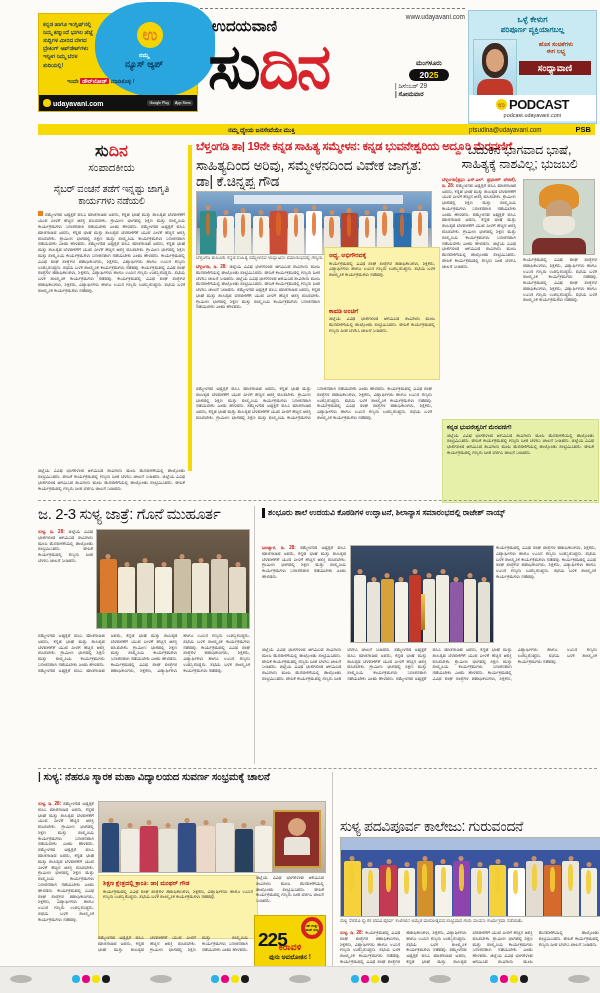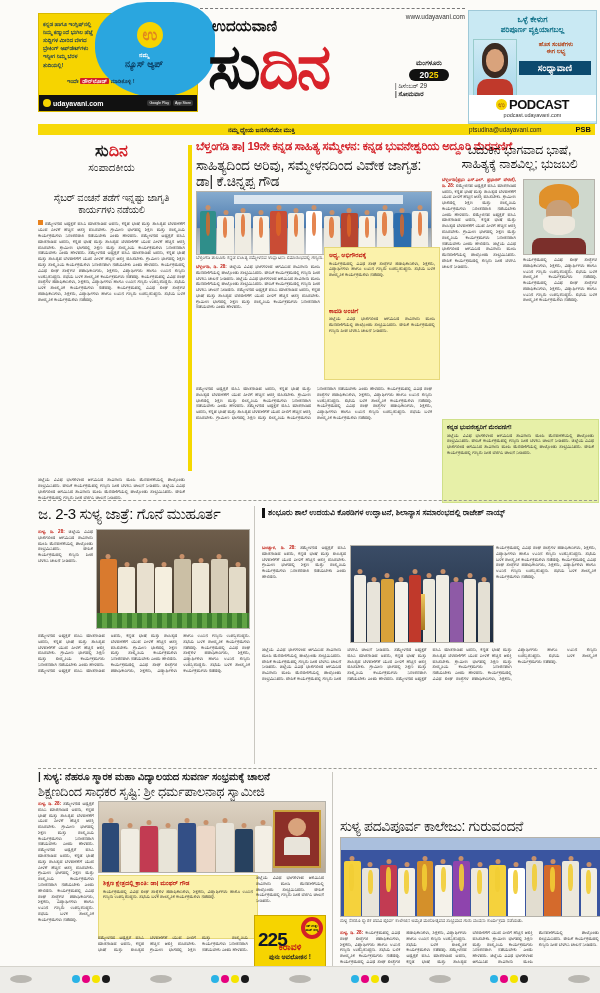--- a/index.html
+++ b/index.html
@@ -112,21 +112,21 @@
       <div style="text-align:center;font-size:7.5px;font-weight:bold;color:#0b6e86;">ಪರಿಪೂರ್ಣ ವ್ಯಕ್ತಿಯಾಗಬಲ್ಲ</div>
       <div class="pw" style="left:4px;top:28px;width:42px;height:56px;">
         <i class="hair"></i>
           <i class="facew"></i>
           <i class="blouse"></i>
       </div>
       <div class="abs" style="left:50px;top:30px;width:74px;text-align:center;color:#b33f12;font-weight:bold;font-size:6px;">
         <div>ಹೊಸ ಸಂಚಿಕೆಗಳು</div>
         <div>ಈಗ ಲಭ್ಯ</div>
       </div>
-      <div class="abs" style="left:50px;top:50px;width:72px;height:14px;background:#0c4a6e;color:#fff;font-weight:bold;font-size:9px;text-align:center;line-height:14px;">ಸಂಧ್ಯಾವಾಣಿ</div>
+      <div class="abs" style="left:50px;top:50px;width:72px;height:14px;background:#7f1d1d;color:#fff;font-weight:bold;font-size:9px;text-align:center;line-height:14px;">ಸಂಧ್ಯಾವಾಣಿ</div>
       <div class="abs" style="left:0;bottom:2px;width:100%;height:26px;background:#fff;text-align:center;">
         <div style="display:flex;align-items:center;justify-content:center;gap:2px;padding-top:2px;">
           <span style="width:11px;height:11px;border-radius:50%;background:#f6d400;display:inline-block;font-size:7px;font-weight:bold;color:#b06a10;line-height:11px;">ಉ</span>
           <span style="font-size:13px;font-weight:bold;color:#111;letter-spacing:-.5px;">PODCAST</span>
         </div>
         <div style="font-size:5.5px;color:#333;">podcast.udayavani.com</div>
       </div>
     </div>
 
     <div class="abs" style="left:38px;top:124px;width:557px;height:11px;background:#f7d908;display:flex;align-items:center;">
@@ -136,21 +136,21 @@
     </div>
   </div>
 
   <div class="abs" style="left:196px;top:140px;width:401px;height:15px;font-size:11.5px;font-weight:bold;color:#d42027;letter-spacing:-.3px;overflow:hidden;">ಬೆಳ್ತಂಗಡಿ ತಾ| 19ನೇ ಕನ್ನಡ ಸಾಹಿತ್ಯ ಸಮ್ಮೇಳನ: ಕನ್ನಡ ಭುವನೇಶ್ವರಿಯ ಅದ್ದೂರಿ ಮೆರವಣಿಗೆ</div>
 
   <div class="abs" style="left:38px;top:142px;width:147px;height:414px;">
     <div style="text-align:center;font-size:16px;font-weight:bold;">
       <span>ಸು</span><span class="red">ದಿನ</span>
     </div>
     <div style="text-align:center;font-size:10.5px;color:#222;margin-top:1px;">ಸಂಪಾದಕೀಯ</div>
-    <div class="hl" style="text-align:center;font-size:9.8px;line-height:1.25;margin-top:18px;">ಸೈಬರ್ ವಂಚನೆ ತಡೆಗೆ ಇನ್ನಷ್ಟು ಜಾಗೃತಿ ಕಾರ್ಯಗಳು ನಡೆಯಲಿ</div>
+    <div class="hl" style="text-align:center;font-size:9.8px;line-height:1.25;margin-top:9px;">ಸೈಬರ್ ವಂಚನೆ ತಡೆಗೆ ಇನ್ನಷ್ಟು ಜಾಗೃತಿ ಕಾರ್ಯಗಳು ನಡೆಯಲಿ</div>
     <div class="bt" style="margin-top:4px;height:255px;">
       <span style="display:inline-block;width:5px;height:5px;background:#e8821e;"></span>
       <span>ಸಮ್ಮೇಳನದ ಅಧ್ಯಕ್ಷತೆ ವಹಿಸಿ ಮಾತನಾಡಿದ ಅವರು, ಕನ್ನಡ ಭಾಷೆ ಮತ್ತು ಸಾಹಿತ್ಯದ ಬೆಳವಣಿಗೆಗೆ ಯುವ ಪೀಳಿಗೆ ಹೆಚ್ಚಿನ ಆಸಕ್ತಿ ವಹಿಸಬೇಕು. ಗ್ರಾಮೀಣ ಭಾಗದಲ್ಲಿ ಶಿಕ್ಷಣ ಮತ್ತು ಸಂಸ್ಕೃತಿಯ ಕಾರ್ಯಕ್ರಮಗಳು ನಿರಂತರವಾಗಿ ನಡೆಯಬೇಕು ಎಂದು ಹೇಳಿದರು. ಸಮ್ಮೇಳನದ ಅಧ್ಯಕ್ಷತೆ ವಹಿಸಿ ಮಾತನಾಡಿದ ಅವರು, ಕನ್ನಡ ಭಾಷೆ ಮತ್ತು ಸಾಹಿತ್ಯದ ಬೆಳವಣಿಗೆಗೆ ಯುವ ಪೀಳಿಗೆ ಹೆಚ್ಚಿನ ಆಸಕ್ತಿ ವಹಿಸಬೇಕು. ಗ್ರಾಮೀಣ ಭಾಗದಲ್ಲಿ ಶಿಕ್ಷಣ ಮತ್ತು ಸಂಸ್ಕೃತಿಯ ಕಾರ್ಯಕ್ರಮಗಳು ನಿರಂತರವಾಗಿ ನಡೆಯಬೇಕು ಎಂದು ಹೇಳಿದರು. ಸಮ್ಮೇಳನದ ಅಧ್ಯಕ್ಷತೆ ವಹಿಸಿ ಮಾತನಾಡಿದ ಅವರು, ಕನ್ನಡ ಭಾಷೆ ಮತ್ತು ಸಾಹಿತ್ಯದ ಬೆಳವಣಿಗೆಗೆ ಯುವ ಪೀಳಿಗೆ ಹೆಚ್ಚಿನ ಆಸಕ್ತಿ ವಹಿಸಬೇಕು. ಗ್ರಾಮೀಣ ಭಾಗದಲ್ಲಿ ಶಿಕ್ಷಣ ಮತ್ತು ಸಂಸ್ಕೃತಿಯ ಕಾರ್ಯಕ್ರಮಗಳು ನಿರಂತರವಾಗಿ ನಡೆಯಬೇಕು ಎಂದು ಹೇಳಿದರು. </span>
       <span>ಕಾರ್ಯಕ್ರಮದಲ್ಲಿ ವಿವಿಧ ಸಂಘ ಸಂಸ್ಥೆಗಳ ಪದಾಧಿಕಾರಿಗಳು, ಶಿಕ್ಷಕರು, ವಿದ್ಯಾರ್ಥಿಗಳು ಹಾಗೂ ಊರಿನ ಗಣ್ಯರು ಉಪಸ್ಥಿತರಿದ್ದರು. ಸಭೆಯ ಬಳಿಕ ಸಾಂಸ್ಕೃತಿಕ ಕಾರ್ಯಕ್ರಮಗಳು ನಡೆದವು. ಕಾರ್ಯಕ್ರಮದಲ್ಲಿ ವಿವಿಧ ಸಂಘ ಸಂಸ್ಥೆಗಳ ಪದಾಧಿಕಾರಿಗಳು, ಶಿಕ್ಷಕರು, ವಿದ್ಯಾರ್ಥಿಗಳು ಹಾಗೂ ಊರಿನ ಗಣ್ಯರು ಉಪಸ್ಥಿತರಿದ್ದರು. ಸಭೆಯ ಬಳಿಕ ಸಾಂಸ್ಕೃತಿಕ ಕಾರ್ಯಕ್ರಮಗಳು ನಡೆದವು. ಕಾರ್ಯಕ್ರಮದಲ್ಲಿ ವಿವಿಧ ಸಂಘ ಸಂಸ್ಥೆಗಳ ಪದಾಧಿಕಾರಿಗಳು, ಶಿಕ್ಷಕರು, ವಿದ್ಯಾರ್ಥಿಗಳು ಹಾಗೂ ಊರಿನ ಗಣ್ಯರು ಉಪಸ್ಥಿತರಿದ್ದರು. ಸಭೆಯ ಬಳಿಕ ಸಾಂಸ್ಕೃತಿಕ ಕಾರ್ಯಕ್ರಮಗಳು ನಡೆದವು. </span>
     </div>
     <div class="bt" style="height:66px;margin-top:2px;">
       <span>ಜಿಲ್ಲೆಯ ವಿವಿಧ ಭಾಗಗಳಿಂದ ಆಗಮಿಸಿದ ಸಾವಿರಾರು ಮಂದಿ ಮೆರವಣಿಗೆಯಲ್ಲಿ ಪಾಲ್ಗೊಂಡು ಸಂಭ್ರಮಿಸಿದರು. ವೇದಿಕೆ ಕಾರ್ಯಕ್ರಮದಲ್ಲಿ ಗಣ್ಯರು ದೀಪ ಬೆಳಗಿಸಿ ಚಾಲನೆ ನೀಡಿದರು. ಜಿಲ್ಲೆಯ ವಿವಿಧ ಭಾಗಗಳಿಂದ ಆಗಮಿಸಿದ ಸಾವಿರಾರು ಮಂದಿ ಮೆರವಣಿಗೆಯಲ್ಲಿ ಪಾಲ್ಗೊಂಡು ಸಂಭ್ರಮಿಸಿದರು. ವೇದಿಕೆ ಕಾರ್ಯಕ್ರಮದಲ್ಲಿ ಗಣ್ಯರು ದೀಪ ಬೆಳಗಿಸಿ ಚಾಲನೆ ನೀಡಿದರು. </span>
     </div>
     <div style="text-align:right;font-size:5.5px;font-weight:bold;color:#c22117;">-ಮ</div>
   </div>
@@ -273,21 +273,20 @@
       <span>ಸಮ್ಮೇಳನದ ಅಧ್ಯಕ್ಷತೆ ವಹಿಸಿ ಮಾತನಾಡಿದ ಅವರು, ಕನ್ನಡ ಭಾಷೆ ಮತ್ತು ಸಾಹಿತ್ಯದ ಬೆಳವಣಿಗೆಗೆ ಯುವ ಪೀಳಿಗೆ ಹೆಚ್ಚಿನ ಆಸಕ್ತಿ ವಹಿಸಬೇಕು. ಗ್ರಾಮೀಣ ಭಾಗದಲ್ಲಿ ಶಿಕ್ಷಣ ಮತ್ತು ಸಂಸ್ಕೃತಿಯ ಕಾರ್ಯಕ್ರಮಗಳು ನಿರಂತರವಾಗಿ ನಡೆಯಬೇಕು ಎಂದು ಹೇಳಿದರು. ಸಮ್ಮೇಳನದ ಅಧ್ಯಕ್ಷತೆ ವಹಿಸಿ ಮಾತನಾಡಿದ ಅವರು, ಕನ್ನಡ ಭಾಷೆ ಮತ್ತು ಸಾಹಿತ್ಯದ ಬೆಳವಣಿಗೆಗೆ ಯುವ ಪೀಳಿಗೆ ಹೆಚ್ಚಿನ ಆಸಕ್ತಿ ವಹಿಸಬೇಕು. ಗ್ರಾಮೀಣ ಭಾಗದಲ್ಲಿ ಶಿಕ್ಷಣ ಮತ್ತು ಸಂಸ್ಕೃತಿಯ ಕಾರ್ಯಕ್ರಮಗಳು ನಿರಂತರವಾಗಿ ನಡೆಯಬೇಕು ಎಂದು ಹೇಳಿದರು. </span>
       <span>ಕಾರ್ಯಕ್ರಮದಲ್ಲಿ ವಿವಿಧ ಸಂಘ ಸಂಸ್ಥೆಗಳ ಪದಾಧಿಕಾರಿಗಳು, ಶಿಕ್ಷಕರು, ವಿದ್ಯಾರ್ಥಿಗಳು ಹಾಗೂ ಊರಿನ ಗಣ್ಯರು ಉಪಸ್ಥಿತರಿದ್ದರು. ಸಭೆಯ ಬಳಿಕ ಸಾಂಸ್ಕೃತಿಕ ಕಾರ್ಯಕ್ರಮಗಳು ನಡೆದವು. </span>
     </div>
   </div>
 
   <div class="abs dash-t" style="left:38px;top:768px;width:559px;height:0;"></div>
   <div class="abs vline" style="left:332px;top:772px;width:0;height:212px;"></div>
 
   <div class="abs" style="left:38px;top:771px;width:290px;height:214px;">
     <div style="font-size:10px;font-weight:bold;color:#222;">| ಸುಳ್ಯ: ನೆಹರೂ ಸ್ಮಾರಕ ಮಹಾ ವಿದ್ಯಾಲಯದ ಸುವರ್ಣ ಸಂಭ್ರಮಕ್ಕೆ ಚಾಲನೆ</div>
-    <div class="hl" style="font-size:12.8px;letter-spacing:-.3px;margin-top:1px;">ಶಿಕ್ಷಣದಿಂದ ಸಾಧಕರ ಸೃಷ್ಟಿ: ಶ್ರೀ ಧರ್ಮಪಾಲನಾಥ ಸ್ವಾಮೀಜಿ</div>
     <div class="bt" style="position:absolute;left:0;top:30px;width:56px;height:182px;">
       <span class="dl">ಸುಳ್ಯ, ಡಿ. 28:</span>
       <span>ಸಮ್ಮೇಳನದ ಅಧ್ಯಕ್ಷತೆ ವಹಿಸಿ ಮಾತನಾಡಿದ ಅವರು, ಕನ್ನಡ ಭಾಷೆ ಮತ್ತು ಸಾಹಿತ್ಯದ ಬೆಳವಣಿಗೆಗೆ ಯುವ ಪೀಳಿಗೆ ಹೆಚ್ಚಿನ ಆಸಕ್ತಿ ವಹಿಸಬೇಕು. ಗ್ರಾಮೀಣ ಭಾಗದಲ್ಲಿ ಶಿಕ್ಷಣ ಮತ್ತು ಸಂಸ್ಕೃತಿಯ ಕಾರ್ಯಕ್ರಮಗಳು ನಿರಂತರವಾಗಿ ನಡೆಯಬೇಕು ಎಂದು ಹೇಳಿದರು. ಸಮ್ಮೇಳನದ ಅಧ್ಯಕ್ಷತೆ ವಹಿಸಿ ಮಾತನಾಡಿದ ಅವರು, ಕನ್ನಡ ಭಾಷೆ ಮತ್ತು ಸಾಹಿತ್ಯದ ಬೆಳವಣಿಗೆಗೆ ಯುವ ಪೀಳಿಗೆ ಹೆಚ್ಚಿನ ಆಸಕ್ತಿ ವಹಿಸಬೇಕು. ಗ್ರಾಮೀಣ ಭಾಗದಲ್ಲಿ ಶಿಕ್ಷಣ ಮತ್ತು ಸಂಸ್ಕೃತಿಯ ಕಾರ್ಯಕ್ರಮಗಳು ನಿರಂತರವಾಗಿ ನಡೆಯಬೇಕು ಎಂದು ಹೇಳಿದರು. </span>
       <span>ಕಾರ್ಯಕ್ರಮದಲ್ಲಿ ವಿವಿಧ ಸಂಘ ಸಂಸ್ಥೆಗಳ ಪದಾಧಿಕಾರಿಗಳು, ಶಿಕ್ಷಕರು, ವಿದ್ಯಾರ್ಥಿಗಳು ಹಾಗೂ ಊರಿನ ಗಣ್ಯರು ಉಪಸ್ಥಿತರಿದ್ದರು. ಸಭೆಯ ಬಳಿಕ ಸಾಂಸ್ಕೃತಿಕ ಕಾರ್ಯಕ್ರಮಗಳು ನಡೆದವು. </span>
     </div>
     <div class="photo ph-college" style="left:60px;top:30px;width:226px;height:70px;">
       <div class="people" style="right:50px;">
           <span class="fig" style="background: rgb(44, 74, 119);"></span>
           <span class="fig" style="background: rgb(240, 236, 226);"></span>
           <span class="fig" style="background: rgb(194, 59, 82);"></span>

